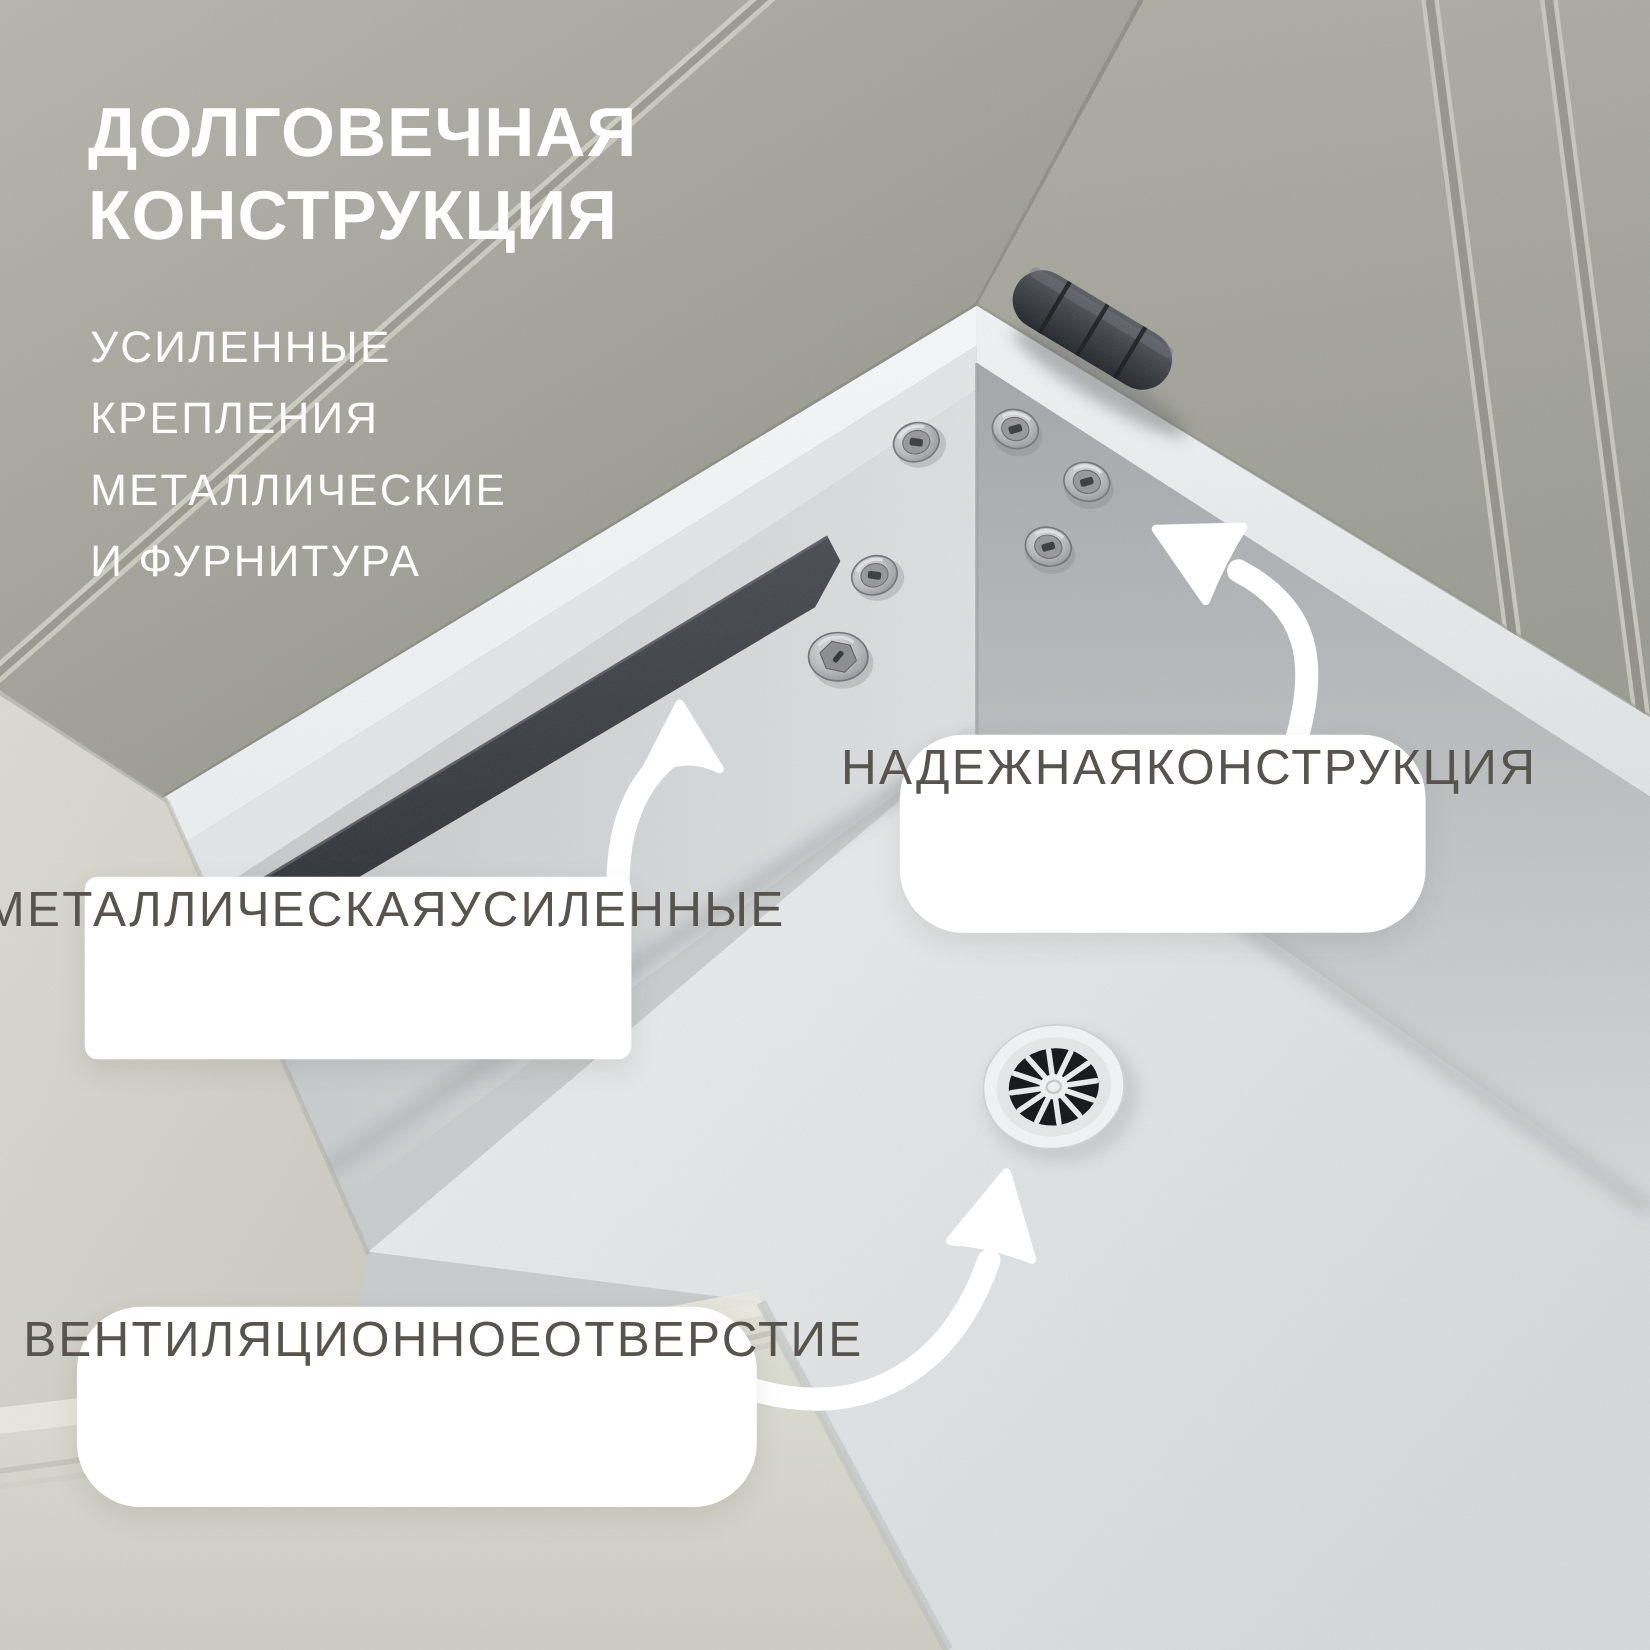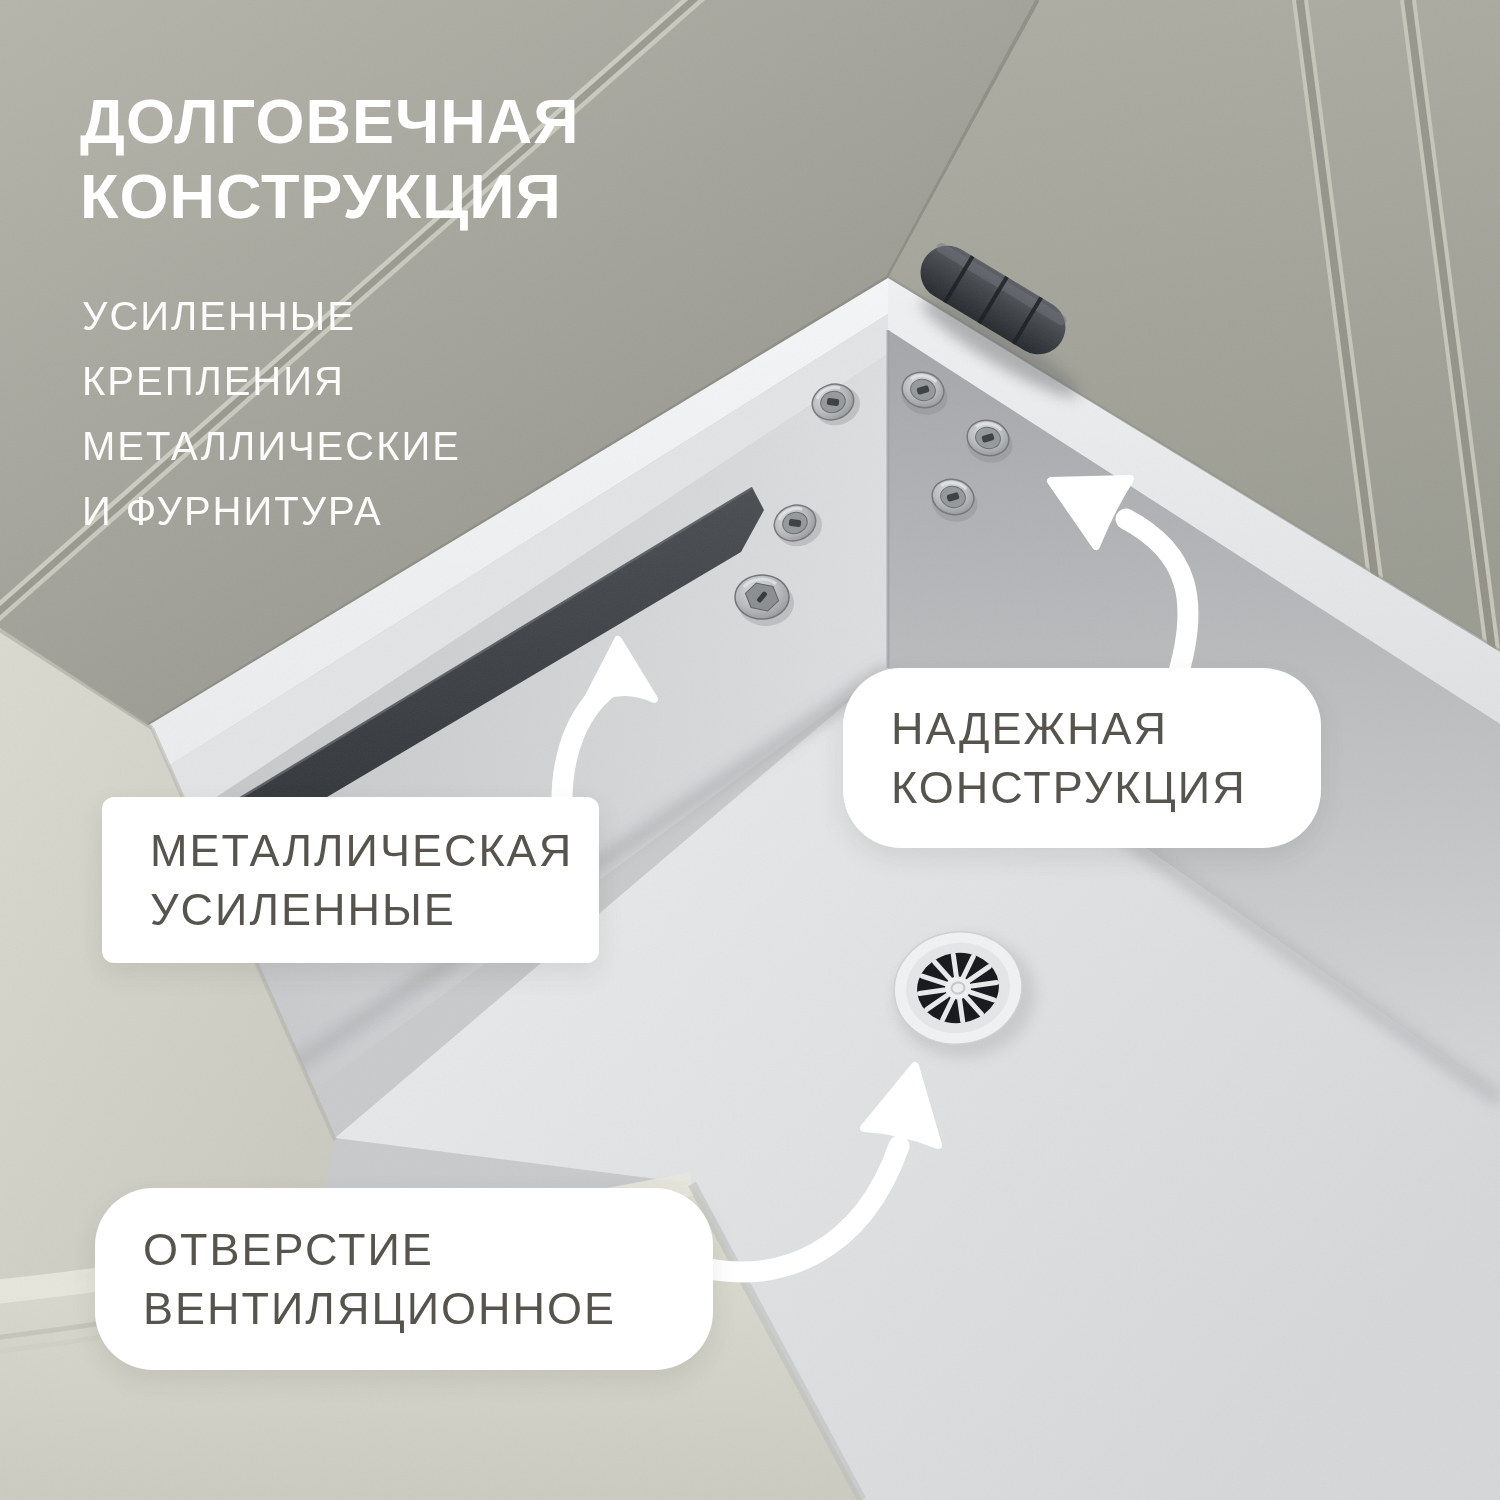--- a/index.html
+++ b/index.html
@@ -4,23 +4,23 @@
 <style>
   html,body{margin:0;padding:0;background:#c8cacb;}
   .canvas{position:relative;width:1500px;height:1500px;overflow:hidden;
           font-family:"Liberation Sans",sans-serif;background:#c8cacb;}
   svg.scene{position:absolute;left:0;top:0;}
   .header{position:absolute;left:80px;top:84px;color:var(--c-title_text,#ffffff);}
   .title-line{font-size:63px;font-weight:800;line-height:75px;letter-spacing:1px;}
   .subtitle{position:absolute;left:82px;top:284px;color:var(--c-subtitle_text,#ffffff);}
   .sub-line{font-size:40px;font-weight:400;line-height:65px;letter-spacing:2px;opacity:.97;}
   .bubble{position:absolute;background:var(--c-label_bg,#ffffff);border-radius:58px;
-          display:flex;flex-direction:column;justify-content:center;padding-left:48px;
+          display:flex;justify-content:center;padding-left:48px;
           box-sizing:border-box;color:var(--c-label_text,#57534d);
-          box-shadow:0 10px 26px rgba(60,60,52,.10);margin-left:25px;}
+          box-shadow:0 10px 26px rgba(60,60,52,.10);}
   .bubble .bl{font-size:45px;line-height:59px;letter-spacing:2px;font-weight:400;}
   #bubble-metal{left:77px;top:797px;width:497px;height:166px;border-radius:12px;}
   #bubble-reliable{left:818px;top:668px;width:478px;height:180px;}
   #bubble-vent{left:70px;top:1188px;width:618px;height:182px;}
 </style>
 </head>
 <body>
 
 <div class="canvas">
 
@@ -235,17 +235,17 @@
 
 <div class="bubble" id="bubble-metal">
   <div class="bl">МЕТАЛЛИЧЕСКАЯ</div>
   <div class="bl">УСИЛЕННЫЕ</div>
 </div>
 <div class="bubble" id="bubble-reliable">
   <div class="bl">НАДЕЖНАЯ</div>
   <div class="bl">КОНСТРУКЦИЯ</div>
 </div>
 <div class="bubble" id="bubble-vent">
+  <div class="bl">ВЕНТИЛЯЦИОННОЕ</div>
   <div class="bl">ОТВЕРСТИЕ</div>
-  <div class="bl">ВЕНТИЛЯЦИОННОЕ</div>
 </div>
 
 </div>
 
 </body></html>

